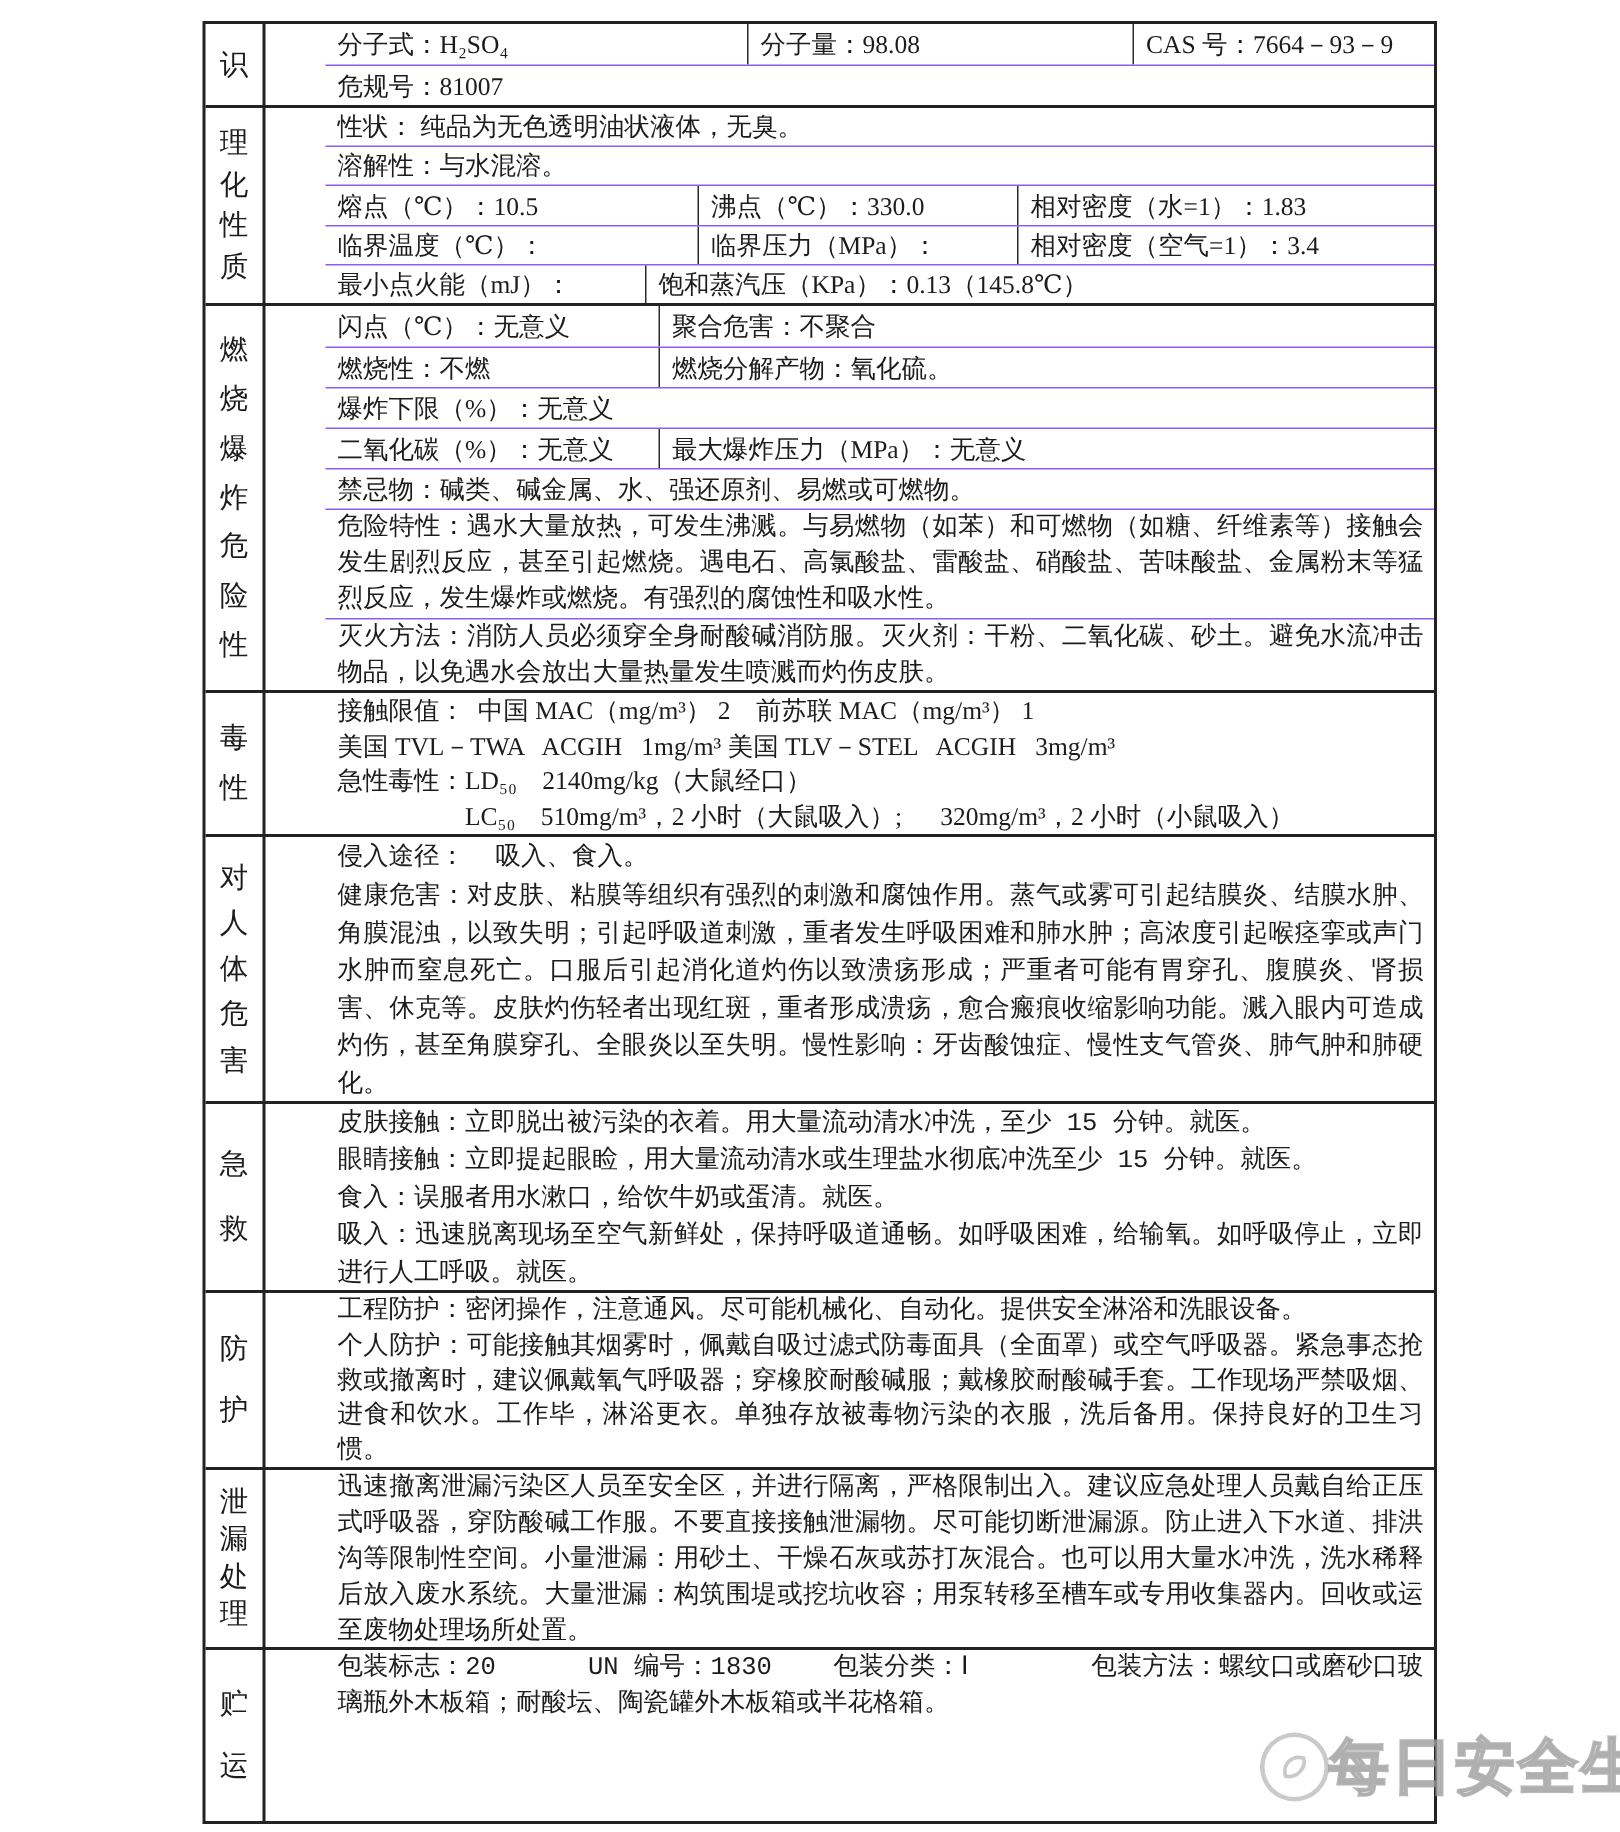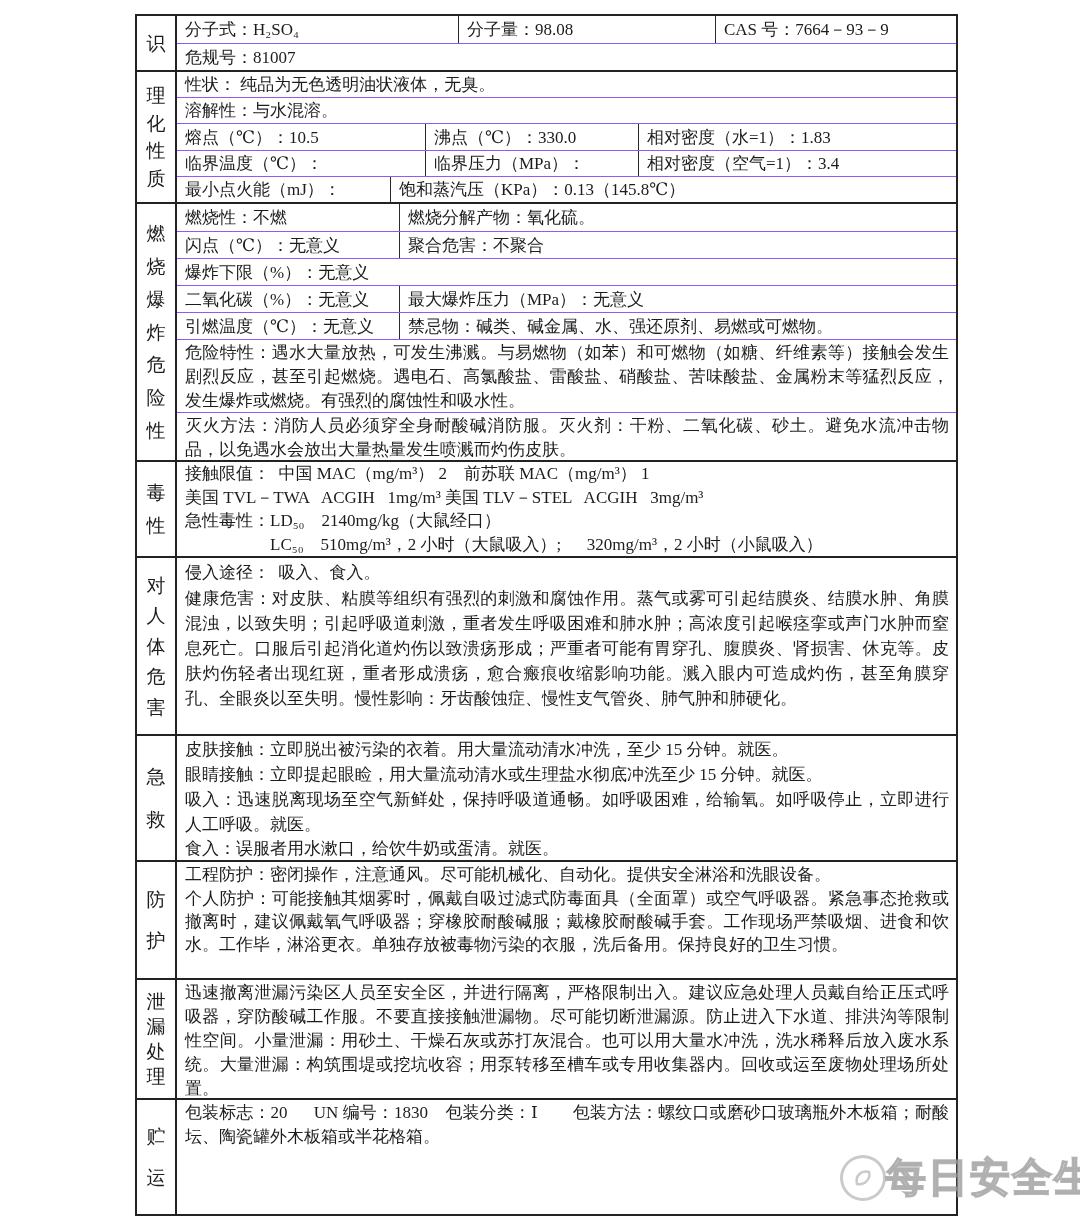--- a/index.html
+++ b/index.html
@@ -16,31 +16,31 @@
   .section { display:flex; box-sizing:border-box; flex:0 0 auto; }
   .section + .section { border-top:2px solid #222; }
   .label-cell {
     width:40px; flex:0 0 40px; border-right:2px solid #222; box-sizing:border-box;
     display:flex; align-items:center; justify-content:center;
   }
   .v-label {
     display:flex; flex-direction:column; justify-content:space-evenly; align-items:center;
     height:100%; font-size:19px; line-height:1; padding:6px 0; box-sizing:border-box;
   }
-  .content { flex:1 1 auto; display:flex; flex-direction:column; min-width:0; }
+  .content { flex:1 1 auto; display:flex; flex-direction:column; min-width:0;padding-left:40px; }
   .row { display:flex; box-sizing:border-box; min-height:0; }
   .row + .row { border-top:1px solid #8b5cf6; }
   .cell {
     box-sizing:border-box; padding:0 6px 0 8px; display:flex; align-items:center;
     white-space:pre-wrap; font-size:17px; overflow:hidden;
   }
   .cell + .cell { border-left:1px solid #2b2b2b; }
   .para {
     box-sizing:border-box; padding:1px 7px 0 8px; font-size:17px;
-    text-align:justify; white-space:pre-wrap; overflow:hidden;
+    text-align:justify; white-space:pre-wrap; overflow:hidden;font-family:Liberation Mono, monospace;
   }
   .line { box-sizing:border-box; padding:0 6px 0 8px; font-size:17px;
     display:flex; align-items:center; white-space:pre-wrap; }
   .watermark {
     position:absolute; left:840px; top:1150px; z-index:5;
     display:flex; align-items:center; pointer-events:none;
   }
   .wm-logo {
     width:46px; height:46px; border:3px solid rgba(158,158,158,0.55);
     border-radius:50%; box-sizing:border-box; margin-right:0px; flex:0 0 auto;
@@ -117,36 +117,35 @@
           <span>烧</span>
           <span>爆</span>
           <span>炸</span>
           <span>危</span>
           <span>险</span>
           <span>性</span>
         </div>
     </div>
     <div class="content">
       <div class="row" style="height:27px">
+        <div class="cell" style="width:222px">闪点（℃）：无意义</div>
+        <div class="cell" style="flex:1">聚合危害：不聚合</div>
+      </div>
+      <div class="row" style="height:27px">
         <div class="cell" style="width:222px">燃烧性：不燃</div>
         <div class="cell" style="flex:1">燃烧分解产物：氧化硫。</div>
       </div>
       <div class="row" style="height:27px">
-        <div class="cell" style="width:222px">闪点（℃）：无意义</div>
-        <div class="cell" style="flex:1">聚合危害：不聚合</div>
-      </div>
-      <div class="row" style="height:27px">
         <div class="cell" style="width:222px">爆炸下限（%）：无意义</div>
       </div>
       <div class="row" style="height:27px">
         <div class="cell" style="width:222px">二氧化碳（%）：无意义</div>
         <div class="cell" style="flex:1">最大爆炸压力（MPa）：无意义</div>
       </div>
       <div class="row" style="height:27px">
-        <div class="cell" style="width:222px">引燃温度（℃）：无意义</div>
         <div class="cell" style="flex:1">禁忌物：碱类、碱金属、水、强还原剂、易燃或可燃物。</div>
       </div>
       <div class="row" style="height:73px">
         <div class="para" style="flex:1; line-height:24px">危险特性：遇水大量放热，可发生沸溅。与易燃物（如苯）和可燃物（如糖、纤维素等）接触会发生剧烈反应，甚至引起燃烧。遇电石、高氯酸盐、雷酸盐、硝酸盐、苦味酸盐、金属粉末等猛烈反应，发生爆炸或燃烧。有强烈的腐蚀性和吸水性。</div>
       </div>
       <div class="row" style="flex:1">
         <div class="para" style="flex:1; line-height:24px">灭火方法：消防人员必须穿全身耐酸碱消防服。灭火剂：干粉、二氧化碳、砂土。避免水流冲击物品，以免遇水会放出大量热量发生喷溅而灼伤皮肤。</div>
       </div>
     </div>
   </div>
@@ -185,22 +184,22 @@
   <div class="section" style="height:126px">
     <div class="label-cell">
       <div class="v-label">
           <span>急</span>
           <span>救</span>
         </div>
     </div>
     <div class="content">
       <div class="para" style="line-height:25px">皮肤接触：立即脱出被污染的衣着。用大量流动清水冲洗，至少 15 分钟。就医。</div>
       <div class="para" style="line-height:25px">眼睛接触：立即提起眼睑，用大量流动清水或生理盐水彻底冲洗至少 15 分钟。就医。</div>
+      <div class="para" style="line-height:25px">食入：误服者用水漱口，给饮牛奶或蛋清。就医。</div>
       <div class="para" style="line-height:25px">吸入：迅速脱离现场至空气新鲜处，保持呼吸道通畅。如呼吸困难，给输氧。如呼吸停止，立即进行人工呼吸。就医。</div>
-      <div class="para" style="line-height:25px">食入：误服者用水漱口，给饮牛奶或蛋清。就医。</div>
     </div>
   </div>
 
   <div class="section" style="height:118px">
     <div class="label-cell">
       <div class="v-label">
           <span>防</span>
           <span>护</span>
         </div>
     </div>

